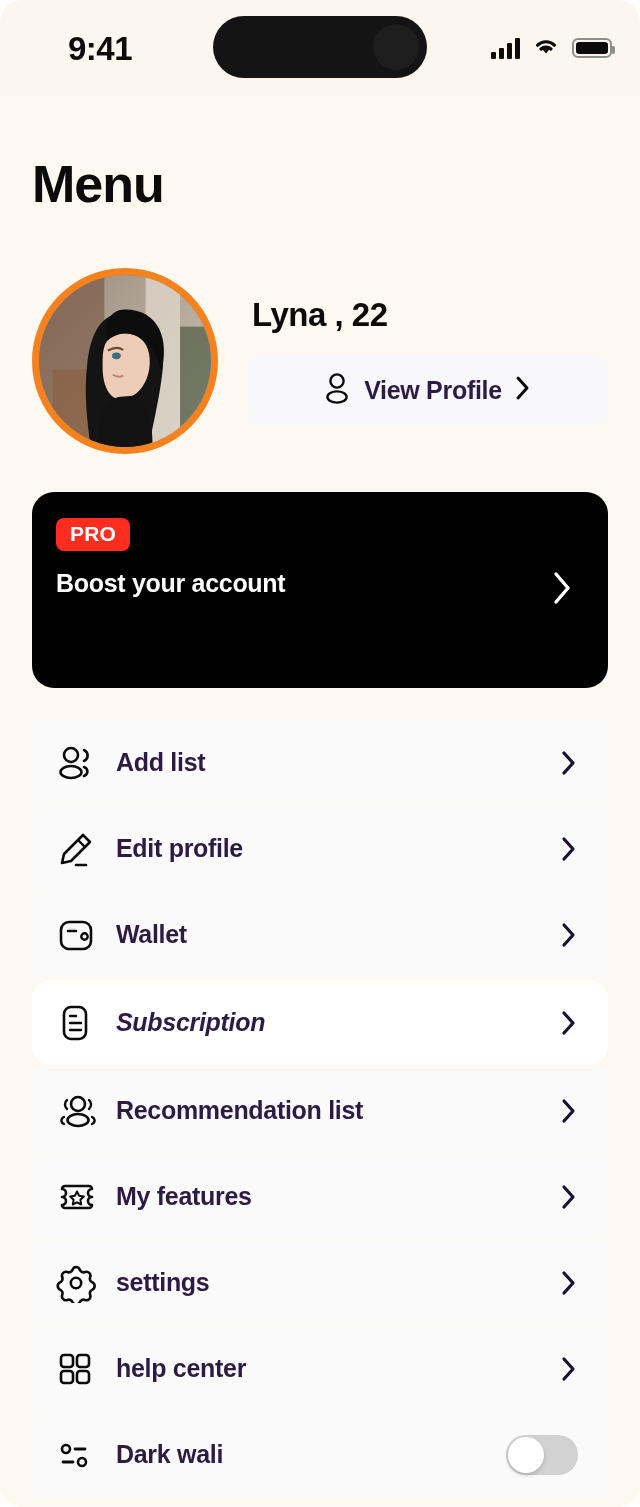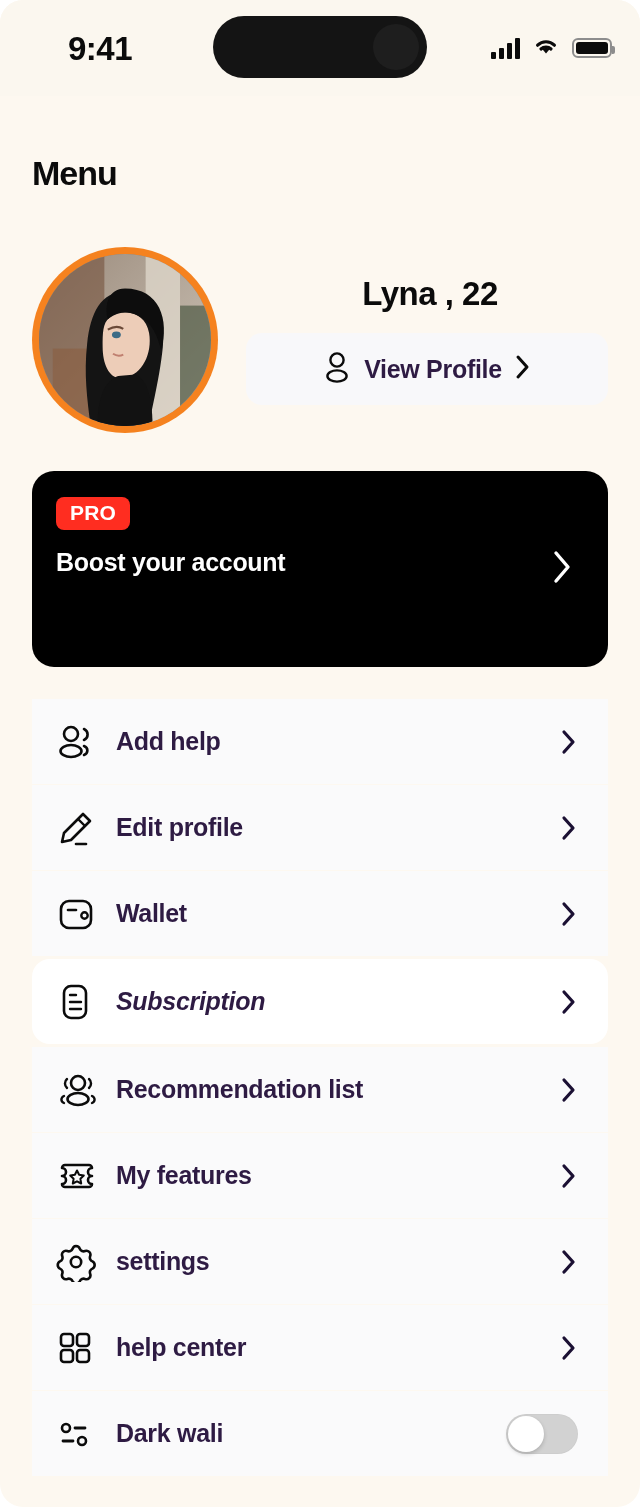--- a/index.html
+++ b/index.html
@@ -56,21 +56,21 @@
   .battery span { display:block; height:100%; background:#0B0B0B; border-radius:3px; }
   .battery:after {
     content:""; position:absolute; right:-5px; top:6px;
     width:3px; height:8px; background:#8d8d8d; border-radius:0 2px 2px 0;
   }
 
   
   .page { padding:0 32px; }
   .page-title {
     margin-top:58px;
-    font-size:34px; font-weight:bold; color:#0B0B0B;
+    font-size:52px; font-weight:bold; color:#0B0B0B;
     letter-spacing:-1px;
   }
 
   
   .profile {
     margin-top:54px;
     display:flex; align-items:center; gap:28px;
   }
   .avatar-ring {
     width:186px; height:186px; border-radius:50%;
@@ -79,21 +79,21 @@
   }
   .avatar {
     width:100%; height:100%; border-radius:50%;
     overflow:hidden; position:relative;
     background:#8f7f72;
   }
   .avatar svg { display:block; width:100%; height:100%; }
   .profile-right { flex:1 1 auto; }
   .profile-name {
     font-size:33px; font-weight:bold; color:#0B0B0B;
-    letter-spacing:-0.5px; margin-left:6px;text-align:center;
+    letter-spacing:-0.5px; margin-left:6px;
   }
   .view-profile {
     margin-top:20px;
     background:#F8F8FA;
     border-radius:16px;
     height:72px;
     display:flex; align-items:center; justify-content:center;
     gap:12px;
     cursor:pointer;
   }
@@ -251,21 +251,21 @@
 
       <div class="menu-row">
         <span class="icon">
           <svg width="42" height="38" viewBox="0 0 42 38">
             <circle cx="15" cy="11" r="7" stroke="#0B0B0B" stroke-width="2.6" fill="none"></circle>
             <ellipse cx="15" cy="28" rx="10.5" ry="6" stroke="#0B0B0B" stroke-width="2.6" fill="none"></ellipse>
             <path d="M28 6 a6 6 0 0 1 0 11" stroke="#0B0B0B" stroke-width="2.6" fill="none" stroke-linecap="round"></path>
             <path d="M28 23 a6 5 0 0 1 0 9" stroke="#0B0B0B" stroke-width="2.6" fill="none" stroke-linecap="round"></path>
           </svg>
         </span>
-        <span class="label">Add help</span>
+        <span class="label">Add list</span>
         <span class="trail">
           <svg width="18" height="28" viewBox="0 0 18 28">
               <path d="M4 4 L13 14 L4 24" stroke="#1b1033" stroke-width="3.2" fill="none" stroke-linecap="round" stroke-linejoin="round"></path>
             </svg>
         </span>
       </div>
 
       <div class="menu-row">
         <span class="icon">
           <svg width="40" height="40" viewBox="0 0 40 40">

